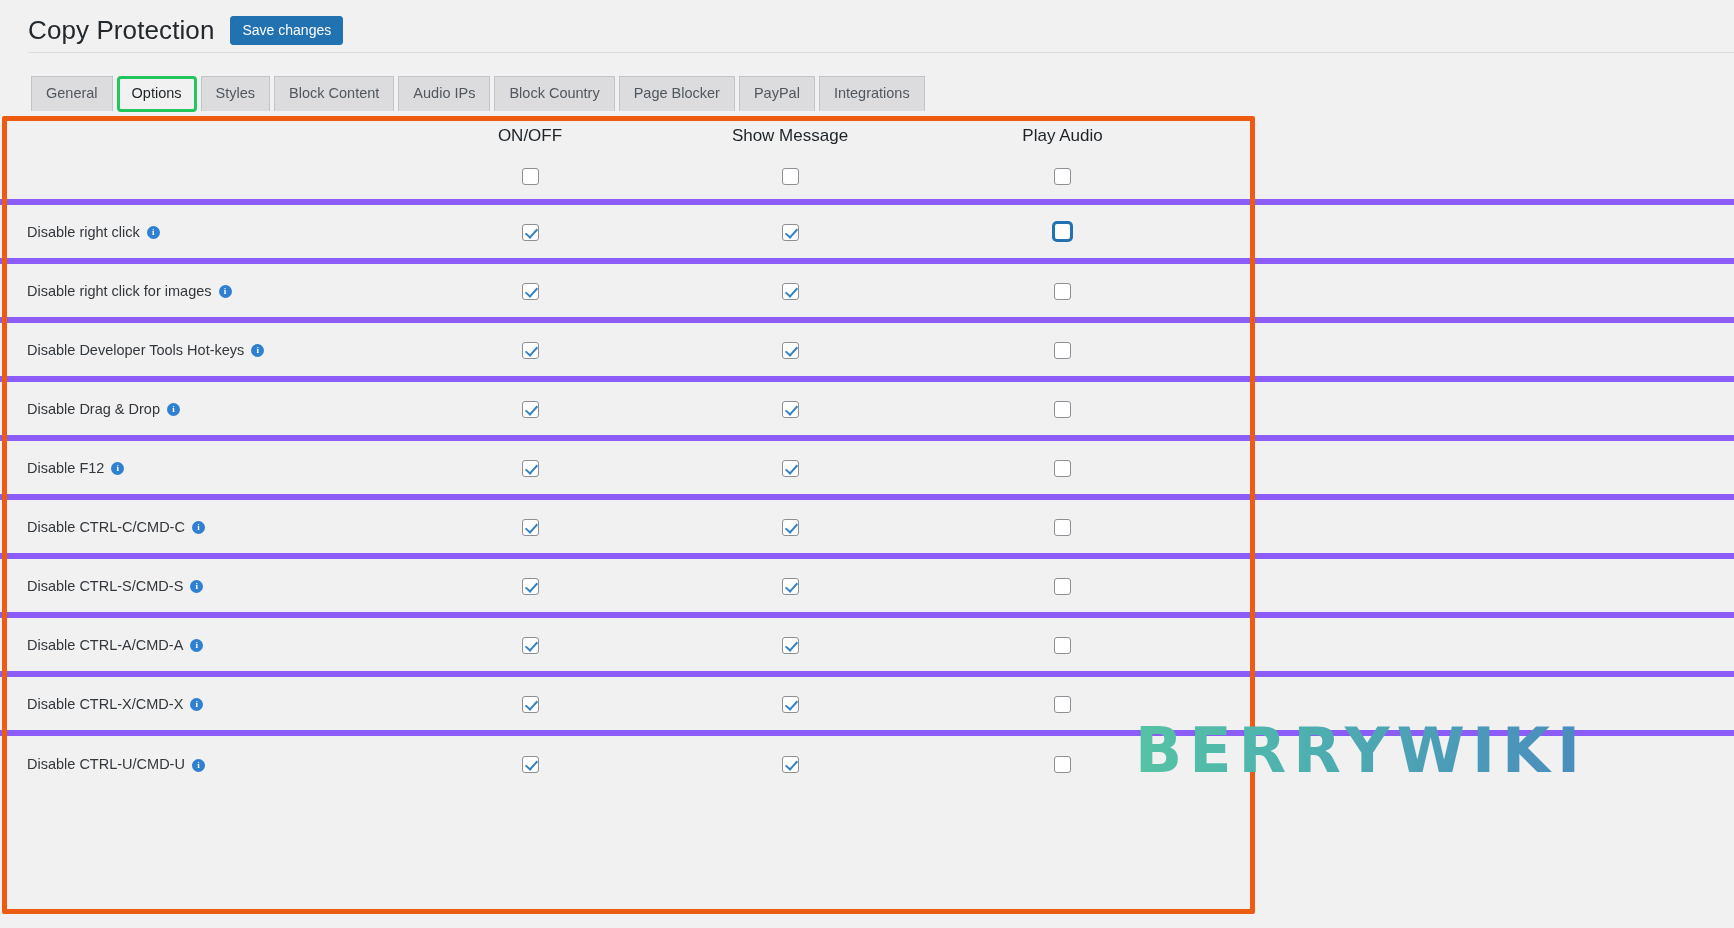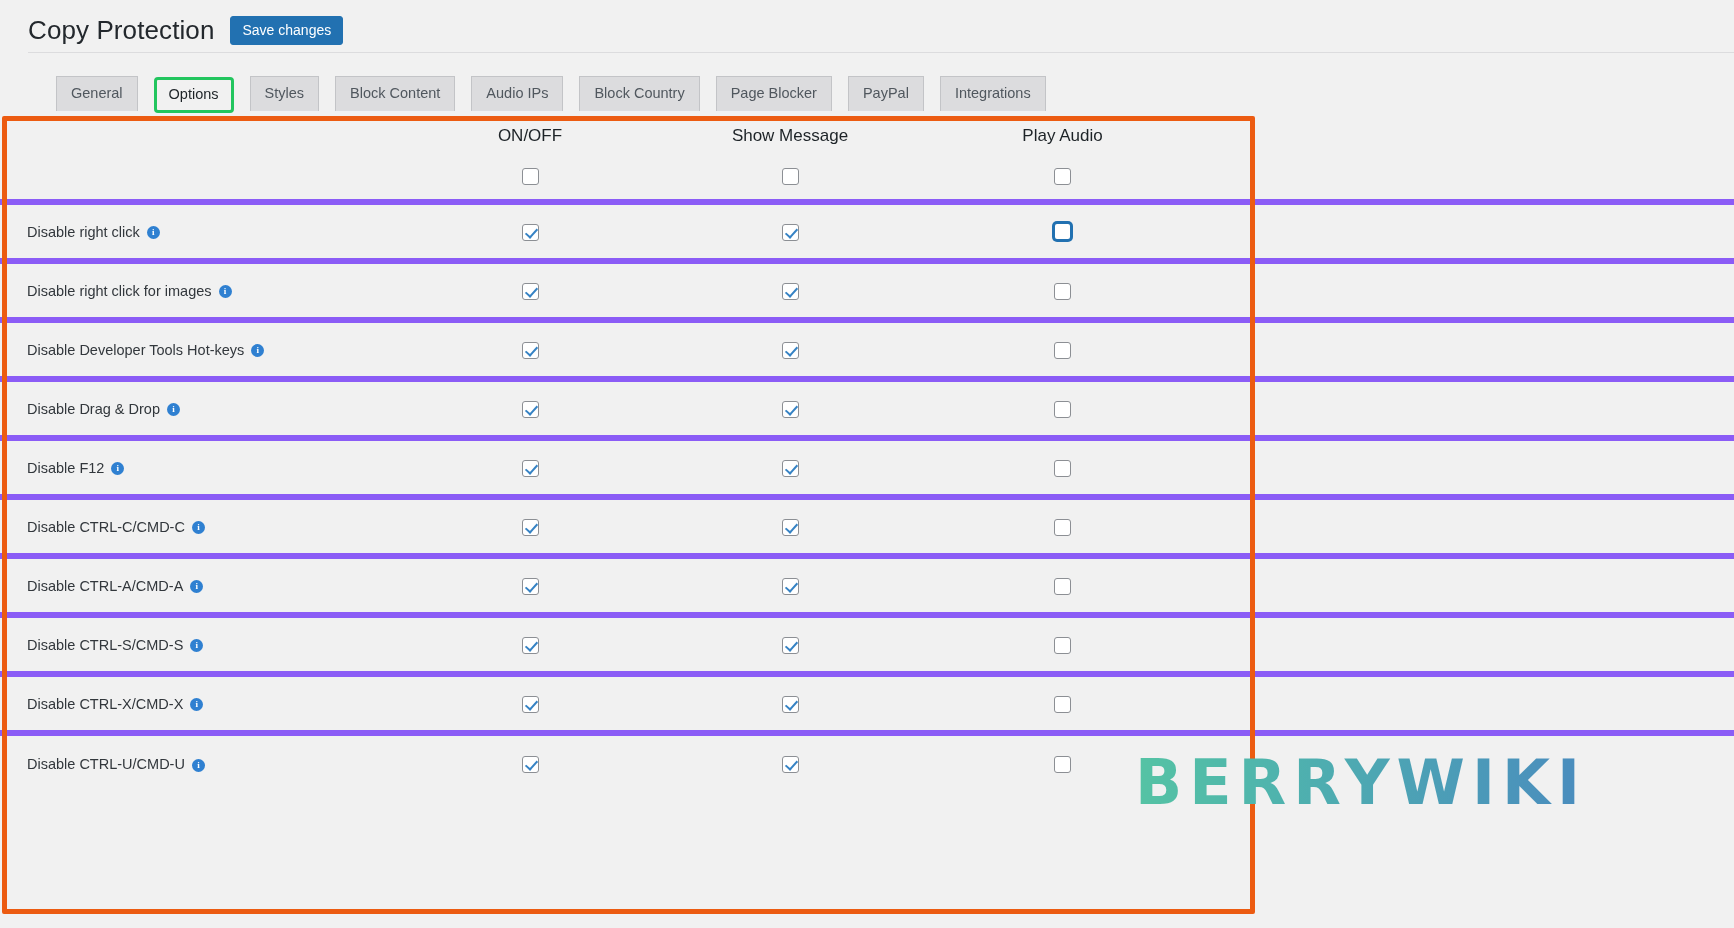--- a/index.html
+++ b/index.html
@@ -43,24 +43,24 @@
   .header-rule {
     position: absolute;
     left: 28px; top: 52px;
     width: 1706px; height: 1px;
     background: #dcdcde;
   }
 
   
   .tabs {
     position: absolute;
-    left: 56px; top: 76px;
+    left: 31px; top: 76px;
     display: flex;
-    align-items: center;
-    gap: 16px;
+    align-items: flex-start;
+    gap: 4px;
   }
   .tab {
     background: #dcdcde;
     border: 1px solid #c3c4c7;
     border-bottom: none;
     color: #50575e;
     font-size: 14.5px;
     padding: 8px 14px 9px 14px;
     line-height: 17px;
     white-space: nowrap;
@@ -196,21 +196,20 @@
     letter-spacing: 7px;
     font-family: "DejaVu Sans", sans-serif;
     background: linear-gradient(90deg, #55c3a4 0%, #4fb4ad 30%, #4c9fb6 65%, #4a8cbe 100%);
     -webkit-background-clip: text;
     background-clip: text;
     color: transparent;
     -webkit-text-fill-color: transparent;
     user-select: none;
     z-index: 6;
     white-space: nowrap;
-    margin-top: 32px;
   }
 </style>
 </head>
 <body>
 
 <div class="page">
 
   <div class="header">
     <h1 class="page-title">Copy Protection</h1>
     <button class="save-btn">Save changes</button>
@@ -310,31 +309,31 @@
                 <span>Disable CTRL-C/CMD-C</span>
                 <span class="info-icon">i</span>
               </span></td>
             <td class="ck"><input type="checkbox" class="cb" checked="" style=""></td>
             <td class="ck"><input type="checkbox" class="cb" checked="" style=""></td>
             <td class="ck"><input type="checkbox" class="cb" style=""></td>
             <td></td>
           </tr>
           <tr>
             <td class="lbl"><span class="lblwrap">
+                <span>Disable CTRL-S/CMD-S</span>
+                <span class="info-icon">i</span>
+              </span></td>
+            <td class="ck"><input type="checkbox" class="cb" checked="" style=""></td>
+            <td class="ck"><input type="checkbox" class="cb" checked="" style=""></td>
+            <td class="ck"><input type="checkbox" class="cb" style=""></td>
+            <td></td>
+          </tr>
+          <tr>
+            <td class="lbl"><span class="lblwrap">
                 <span>Disable CTRL-A/CMD-A</span>
-                <span class="info-icon">i</span>
-              </span></td>
-            <td class="ck"><input type="checkbox" class="cb" checked="" style=""></td>
-            <td class="ck"><input type="checkbox" class="cb" checked="" style=""></td>
-            <td class="ck"><input type="checkbox" class="cb" style=""></td>
-            <td></td>
-          </tr>
-          <tr>
-            <td class="lbl"><span class="lblwrap">
-                <span>Disable CTRL-S/CMD-S</span>
                 <span class="info-icon">i</span>
               </span></td>
             <td class="ck"><input type="checkbox" class="cb" checked="" style=""></td>
             <td class="ck"><input type="checkbox" class="cb" checked="" style=""></td>
             <td class="ck"><input type="checkbox" class="cb" style=""></td>
             <td></td>
           </tr>
           <tr>
             <td class="lbl"><span class="lblwrap">
                 <span>Disable CTRL-X/CMD-X</span>

